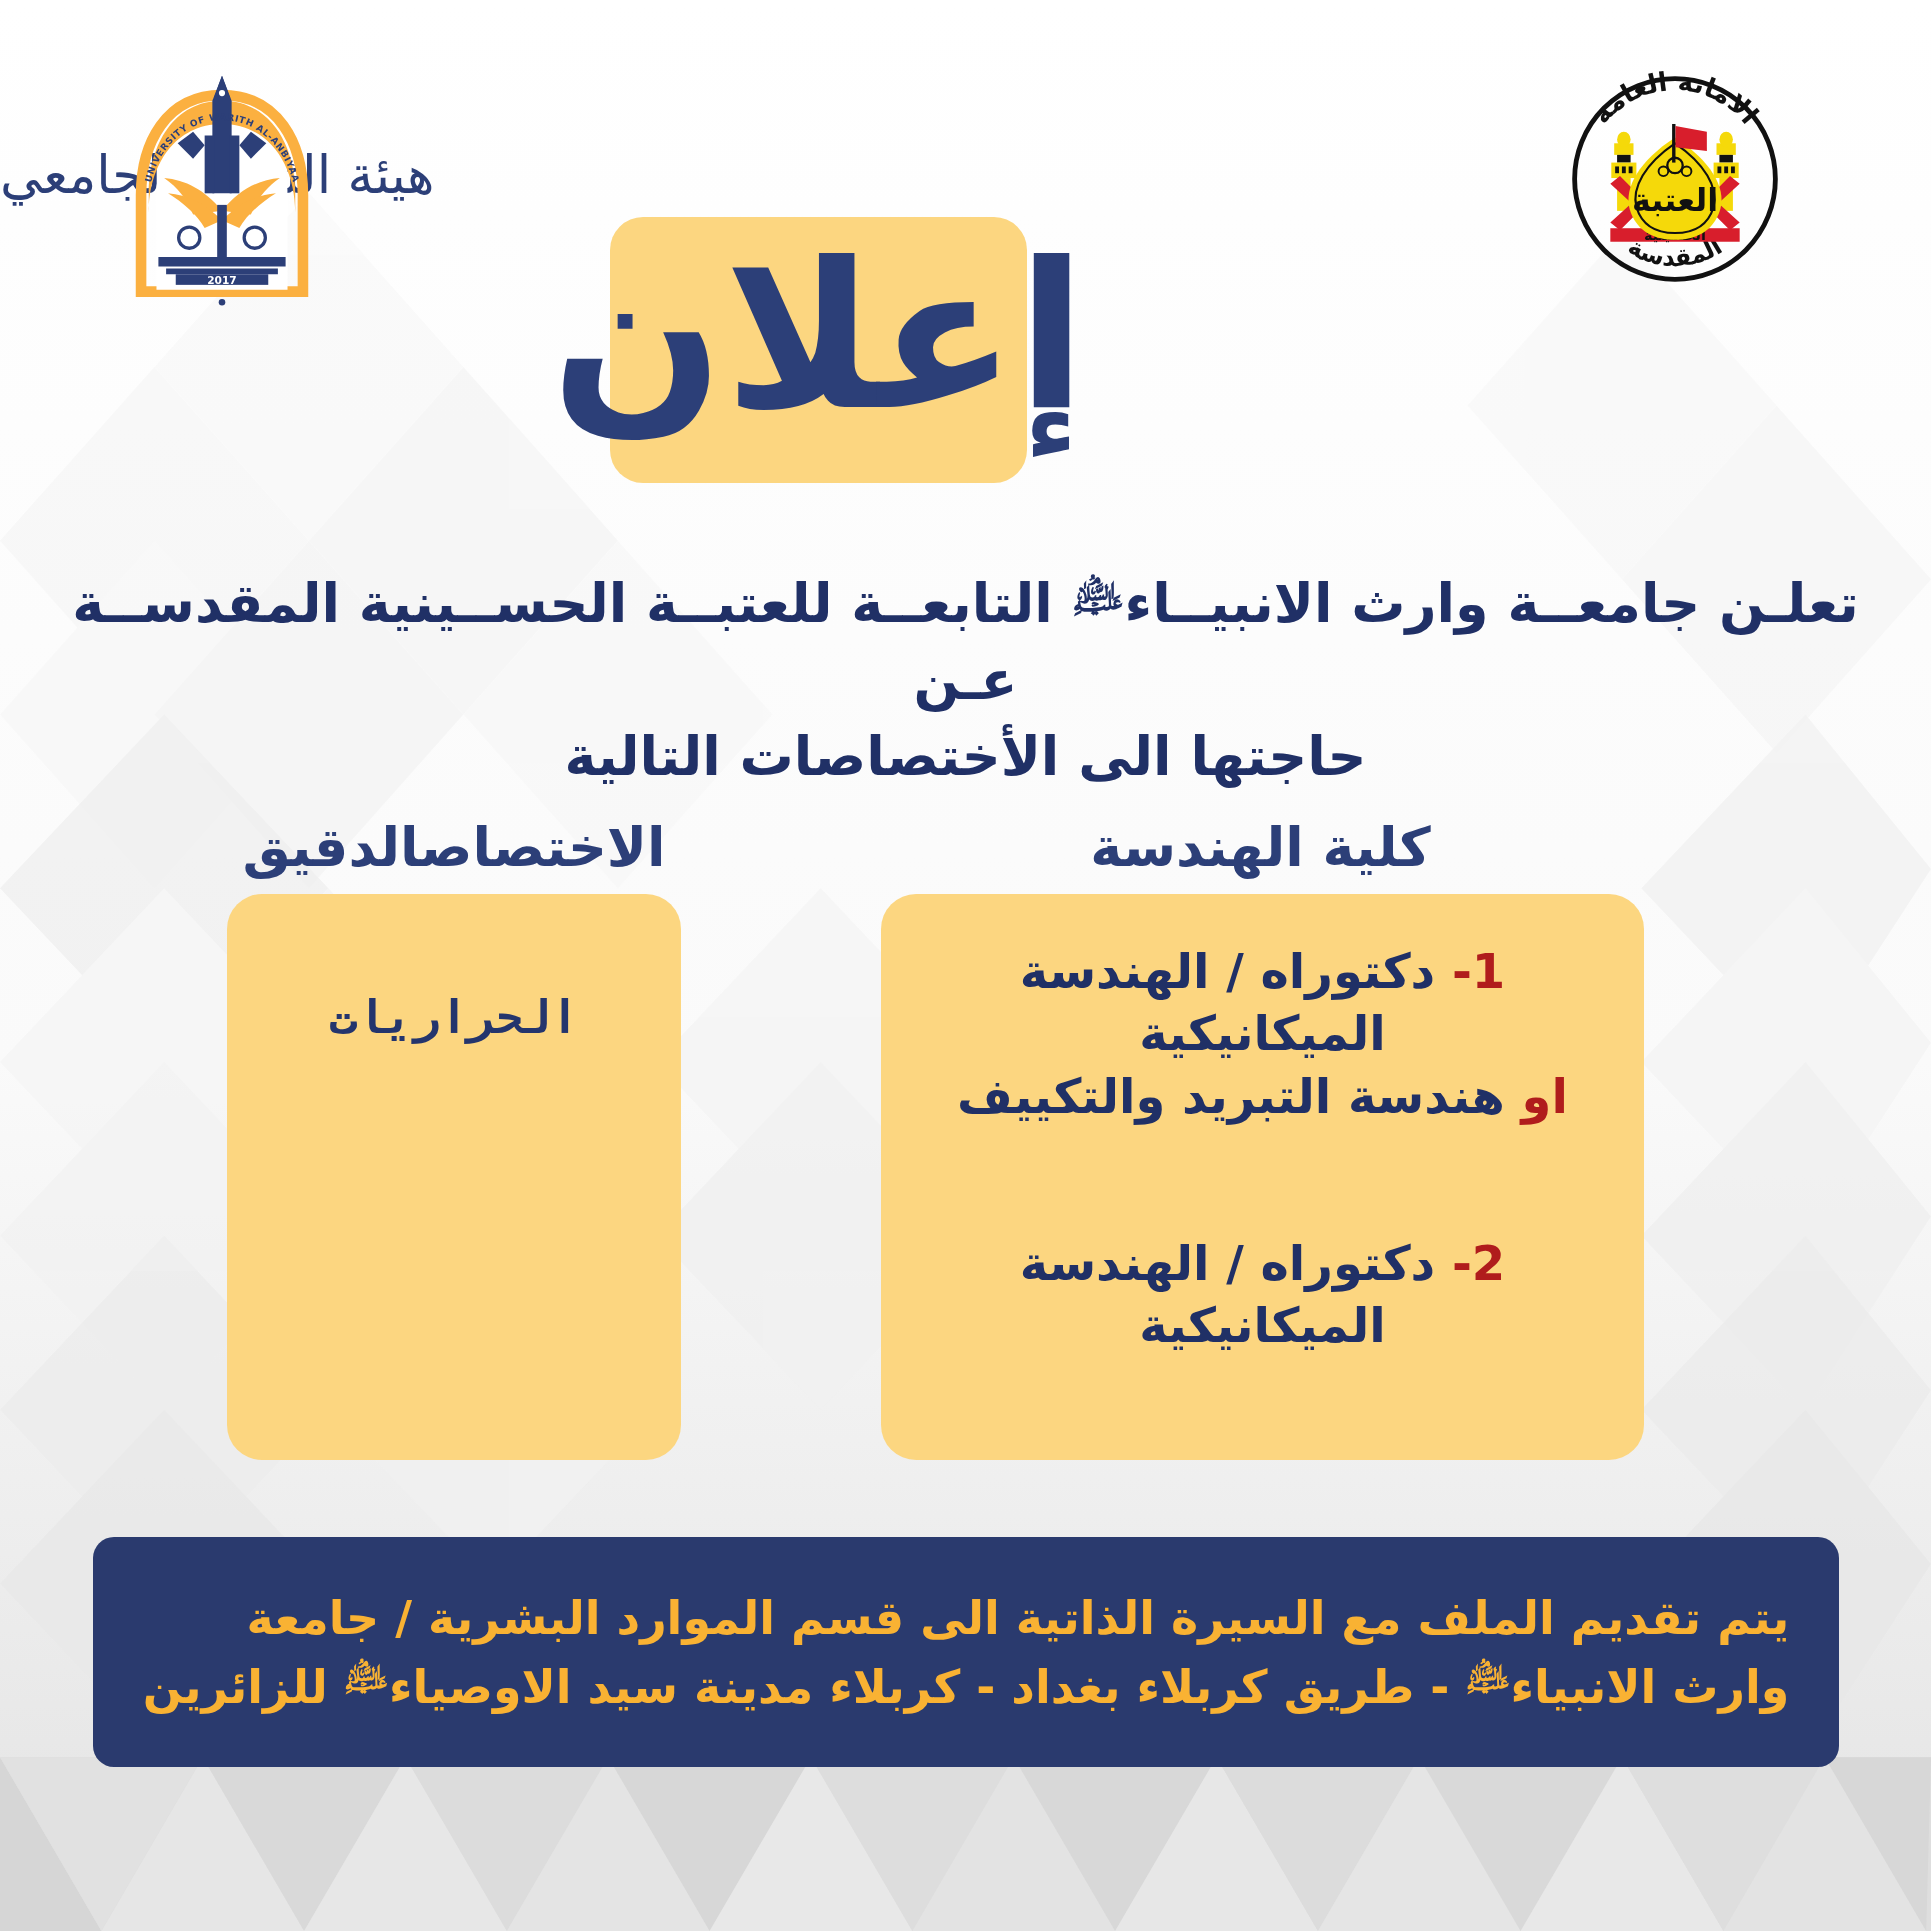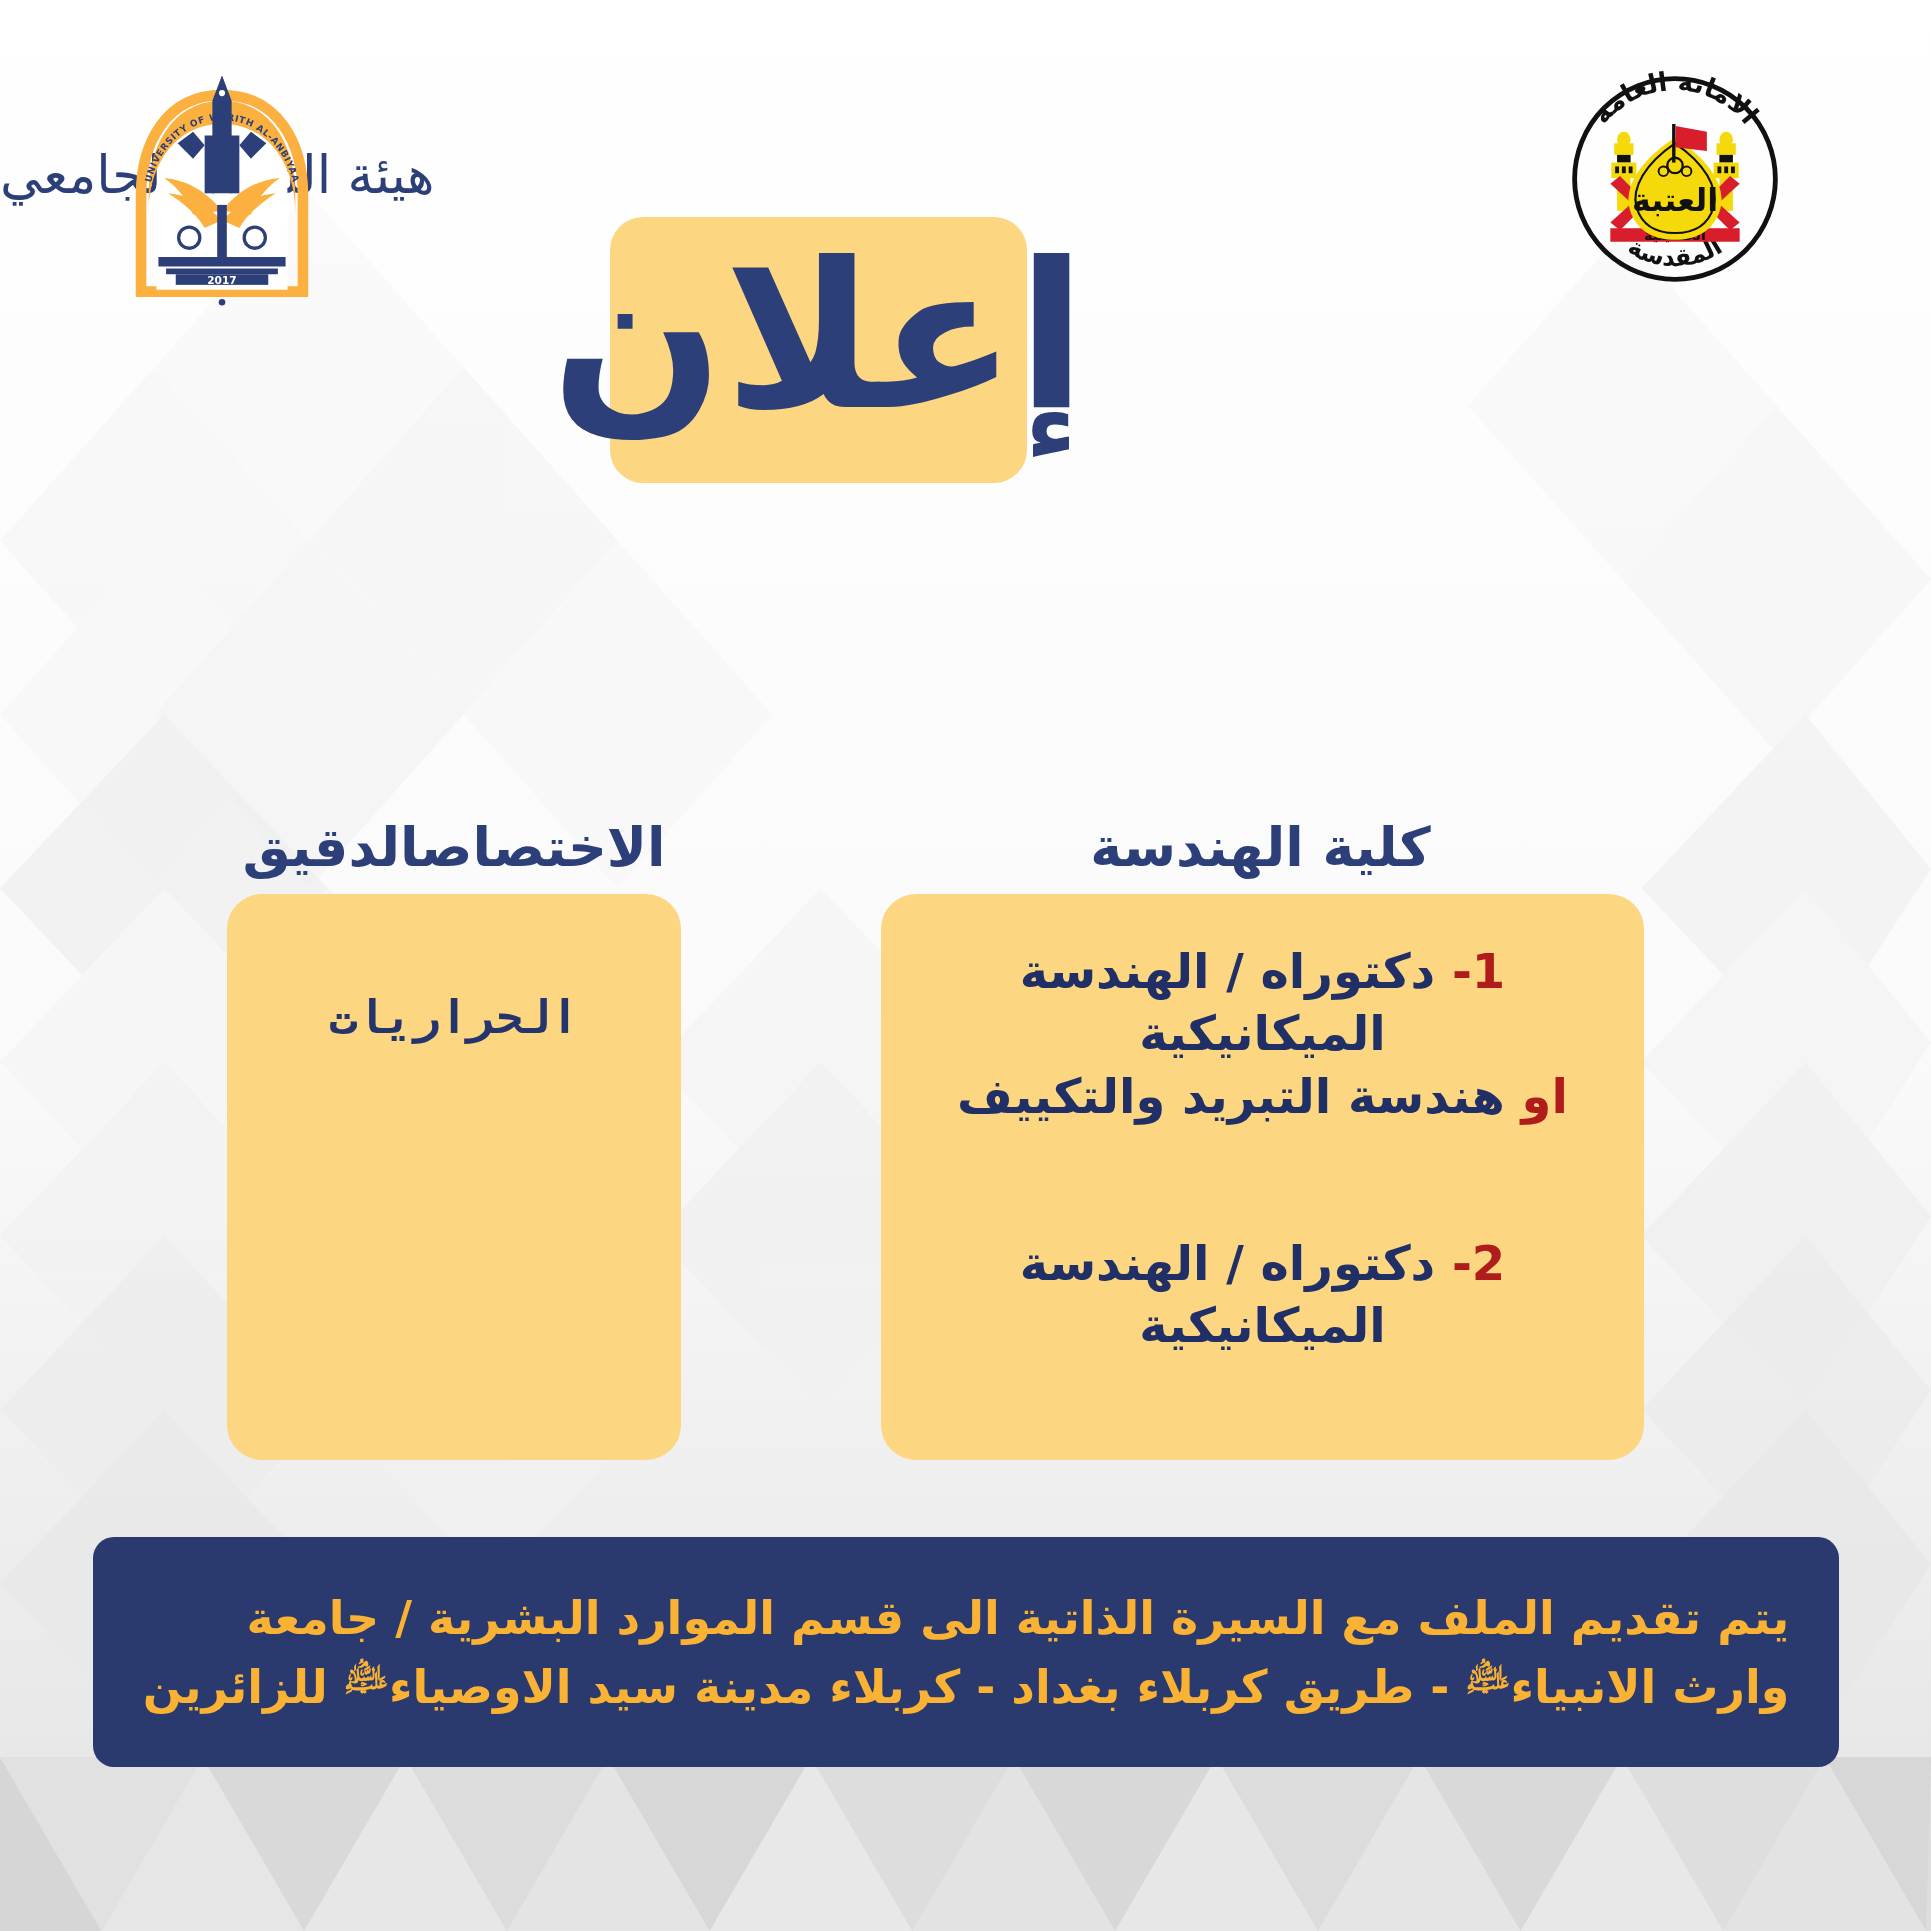--- a/index.html
+++ b/index.html
@@ -365,20 +365,25 @@
       <path d="M115.5 60 L148 66 L148 86 L115.5 82 Z" fill="#d81e2c"></path>
     </svg>
   </div>
 
   <div id="authority-title">هيئة التعليم الجامعي</div>
 
   <div id="announce-banner">
     <span id="announce-banner-text">إعلان</span>
   </div>
 
+  <div id="intro-paragraph">
+    <span>تعلـن جامعــة وارث الانبيــاء</span><span class="hon">﵇</span> <span>التابعــة للعتبــة الحســينية المقدســة عـن</span>
+    <br>
+    <span>حاجتها الى الأختصاصات التالية</span>
+  </div>
 
   <div class="col-heading" id="heading-college">كلية الهندسة</div>
 
   <div class="col-heading" id="heading-specialization">الاختصاصالدقيق</div>
 
   <div class="card" id="card-degrees">
 
     <div class="degree-row" id="degree-row-1">
       <span class="num">1-</span>
       <span>دكتوراه / الهندسة الميكانيكية</span>

